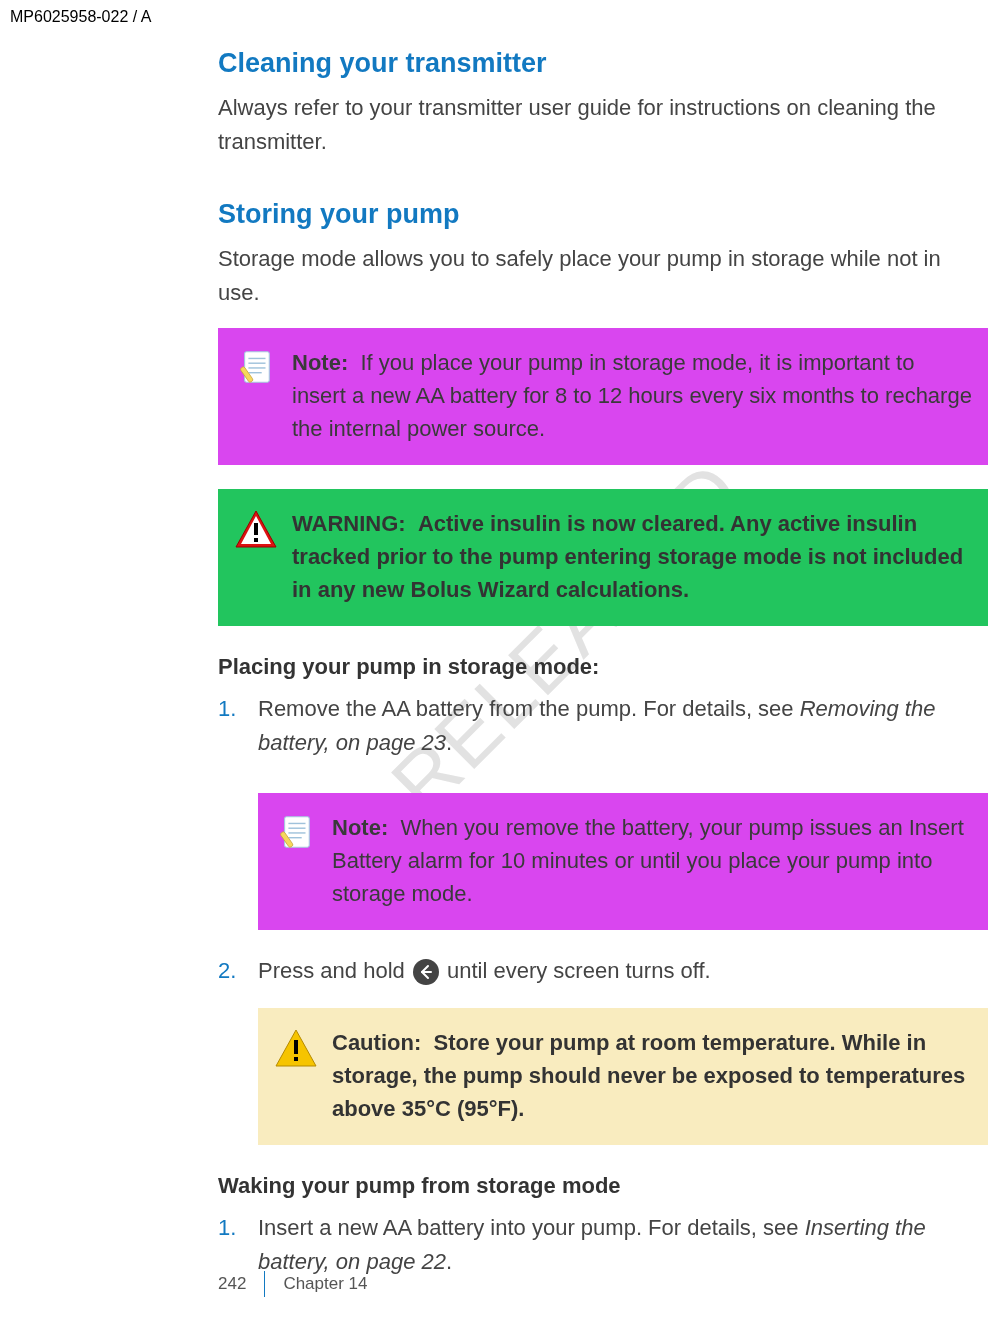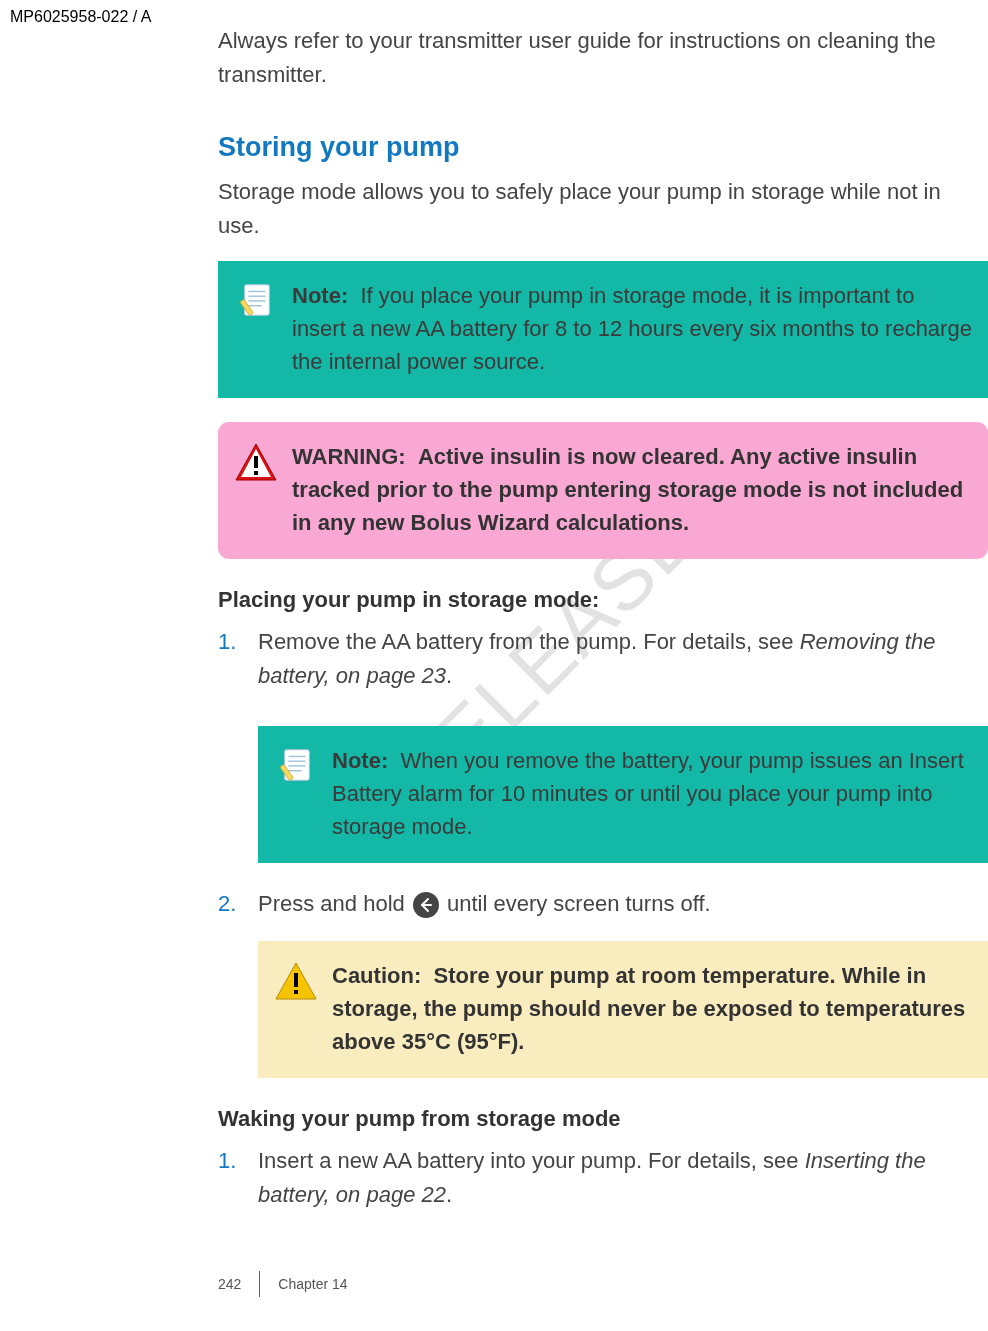--- a/index.html
+++ b/index.html
@@ -78,22 +78,22 @@
     font-weight: 400;
     font-size: 22px;
   }
   .ref-ital { font-style: italic; }
   .callout {
     display: flex;
     align-items: flex-start;
     padding: 18px 16px 20px 16px;
     margin: 18px 0 24px 0;
   }
-  .callout.note { background: #14b8a6; }
-  .callout.warning { background: #f9a8d4; border-radius: 11px; }
+  .callout.note { background: #d946ef; }
+  .callout.warning { background: #22c55e; }
   .callout.caution { background: #f9ecbf; }
   .callout .icon {
     width: 44px;
     flex: 0 0 44px;
     display: flex;
     justify-content: center;
     align-items: flex-start;
     margin-right: 14px;
     margin-top: 2px;
   }
@@ -132,40 +132,41 @@
     letter-spacing: 2px;
     pointer-events: none;
     z-index: 0;
     opacity: 0.6;
   }
   .content, .callout, ol.steps { position: relative; z-index: 1; }
   .footer {
     position: absolute;
     left: 218px;
     bottom: 34px;
-    font-size: 14px;
+    font-size: 17px;
     color: #555;
     display: flex;
     align-items: center;
     gap: 18px;
   }
   .footer .divider {
     width: 1px; height: 26px; background: #1279c1;
   }
 </style>
 </head>
 <body>
 
 <div class="page">
   <div class="doc-id">MP6025958-022 / A</div>
 
   <div class="watermark">RELEASED</div>
 
   <div class="content">
 
+    <h2 class="section first">Cleaning your transmitter</h2>
     <p class="body">Always refer to your transmitter user guide for instructions on cleaning the transmitter.</p>
 
     <h2 class="section">Storing your pump</h2>
     <p class="body">Storage mode allows you to safely place your pump in storage while not in use.</p>
 
     <div class="callout note">
       <div class="icon">
         <svg class="note-icon" viewBox="0 0 40 40">
           <rect x="8" y="4" width="26" height="32" rx="2" fill="#fff" stroke="#a6c7e0" stroke-width="1.2"></rect>
           <line x1="12" y1="11" x2="30" y2="11" stroke="#9fc2db" stroke-width="1.5"></line>

